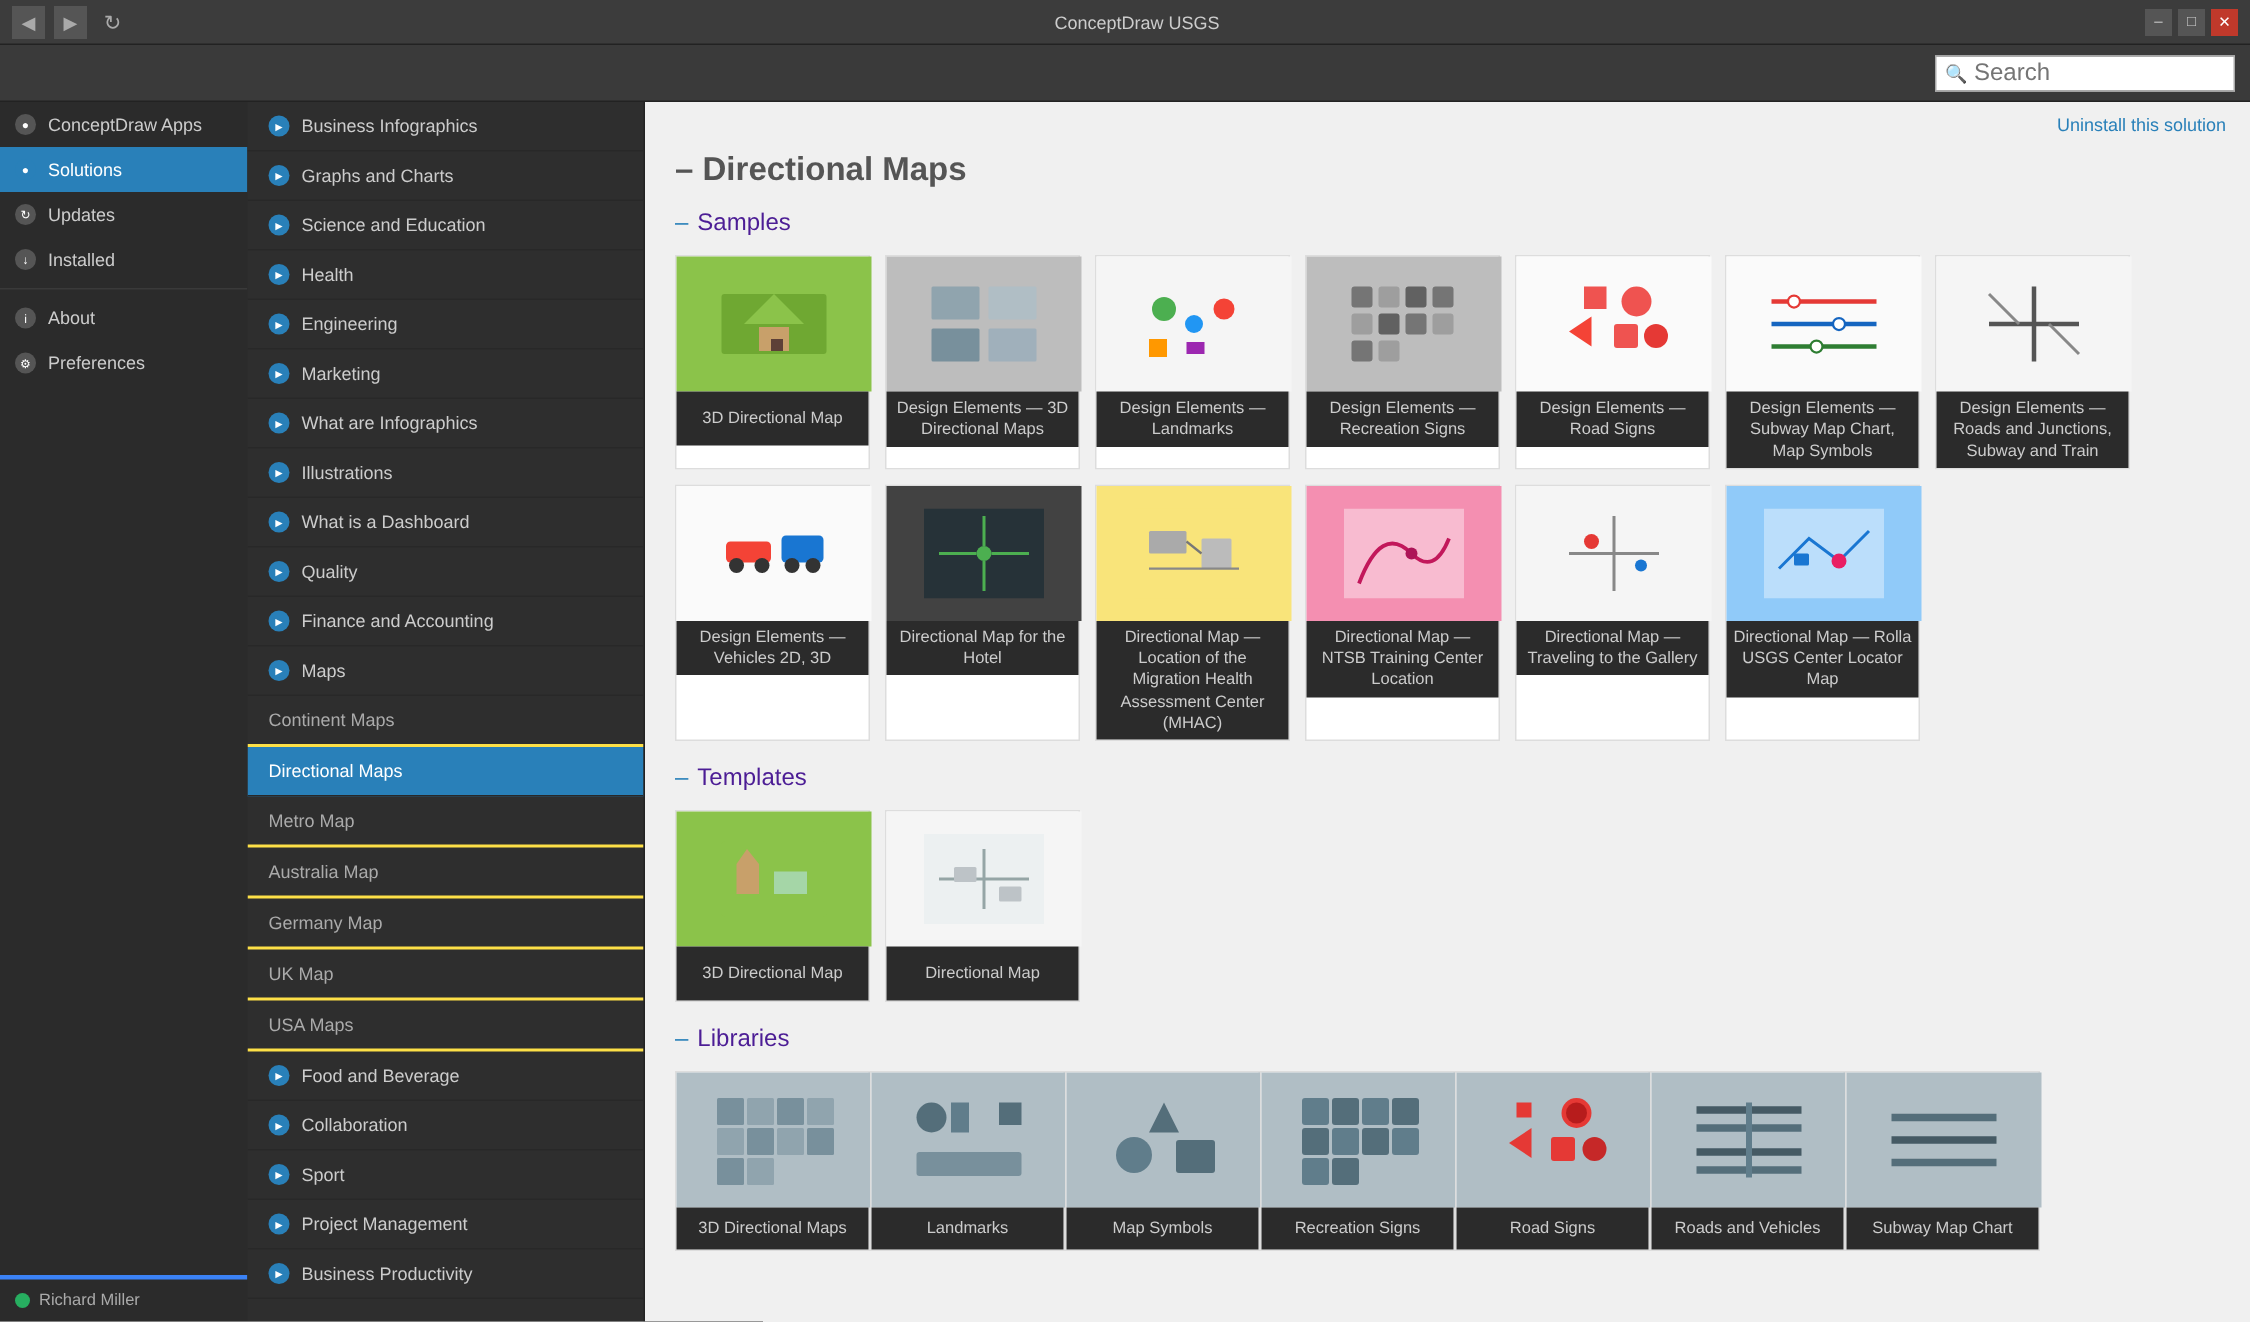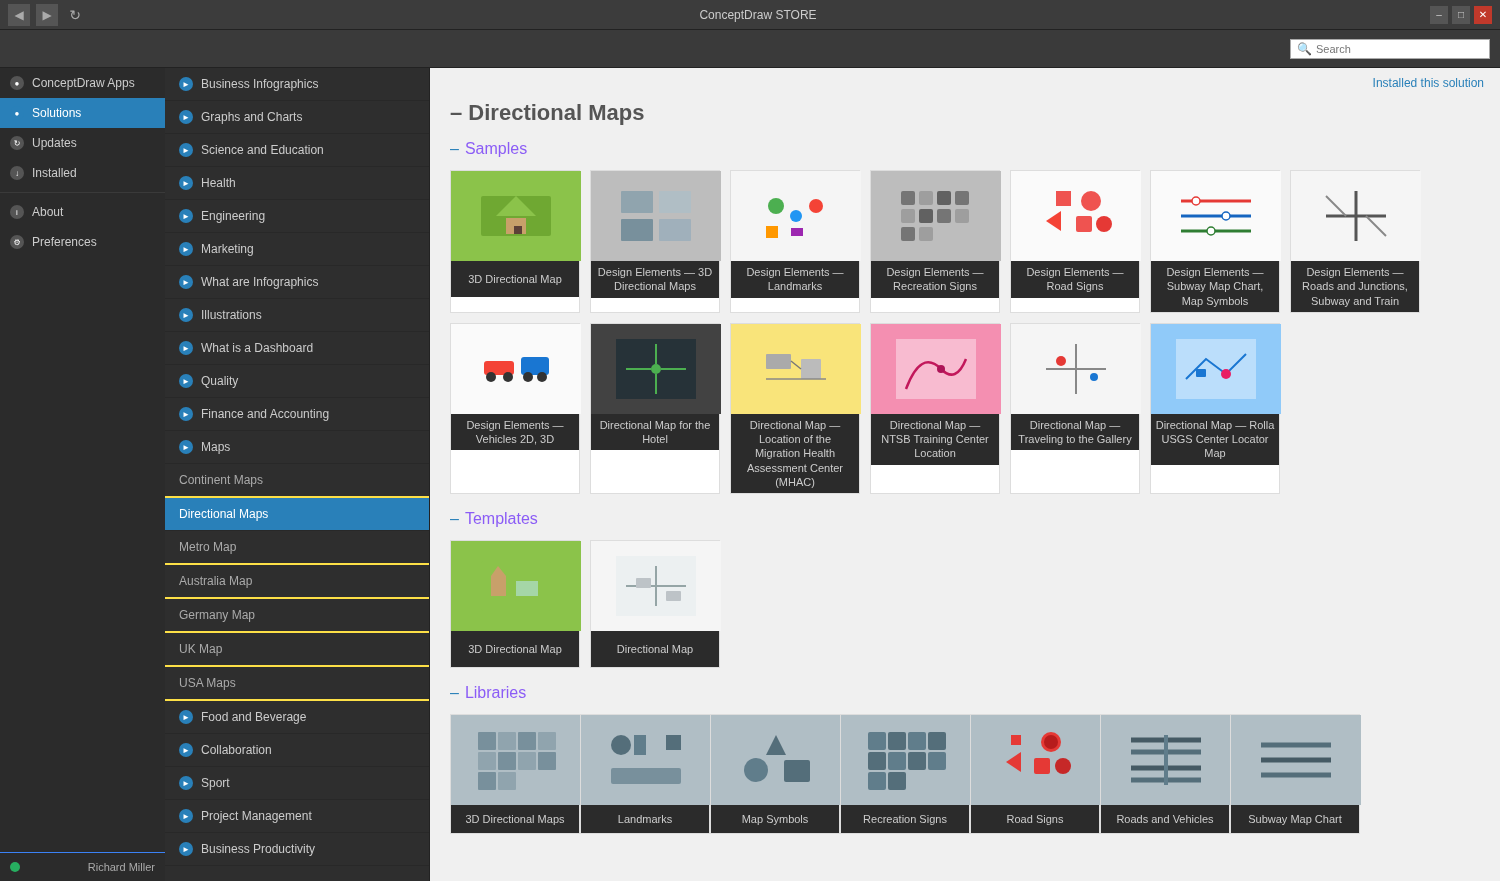--- a/index.html
+++ b/index.html
@@ -11,51 +11,51 @@
     .titlebar-controls { display: flex; gap: 4px; }
     .titlebar-btn { width: 18px; height: 18px; background: #555; border: none; color: #ccc; font-size: 10px; cursor: pointer; display: flex; align-items: center; justify-content: center; }
     .titlebar-btn.close { background: #c0392b; color: #fff; }
     .titlebar-nav { display: flex; gap: 6px; align-items: center; }
     .nav-arrow { width: 22px; height: 22px; background: #555; color: #aaa; border: none; cursor: pointer; font-size: 12px; display: flex; align-items: center; justify-content: center; }
     .nav-refresh { width: 22px; height: 22px; background: none; color: #aaa; border: none; cursor: pointer; font-size: 14px; display: flex; align-items: center; justify-content: center; }
 
     
     .toolbar { height: 38px; background: #3a3a3a; display: flex; align-items: center; padding: 0 10px; gap: 8px; border-bottom: 1px solid #222; }
     .search-box { display: flex; align-items: center; background: #fff; border: 1px solid #aaa; padding: 2px 6px; gap: 4px; margin-left: auto; width: 200px; }
-    .search-box input { border: none; outline: none; font-size: 11px; width: 160px; }
+    .search-box input { border: none; outline: none; font-size: 16px; width: 160px; }
 
     
     .main { display: flex; flex: 1; overflow: hidden; }
 
     
     .sidebar { width: 165px; background: #2b2b2b; display: flex; flex-direction: column; overflow-y: auto; }
     .sidebar-item { display: flex; align-items: center; gap: 8px; padding: 8px 10px; color: #ccc; cursor: pointer; font-size: 12px; }
     .sidebar-item.active { background: #2980b9; color: #fff; }
     .sidebar-item .icon-circle { width: 14px; height: 14px; background: #555; border-radius: 50%; display: flex; align-items: center; justify-content: center; font-size: 8px; color: #fff; flex-shrink: 0; }
     .sidebar-item .icon-circle.active { background: #2980b9; }
     .sidebar-divider { height: 1px; background: #3a3a3a; margin: 4px 0; }
-    .sidebar-bottom { margin-top: auto; border-top: 1px solid #3b82f6; padding: 8px 10px; color: #aaa; font-size: 11px; display: flex; align-items: center; gap: 6px; justify-content: space-between; }
+    .sidebar-bottom { margin-top: auto; border-top: 3px solid #3b82f6; padding: 8px 10px; color: #aaa; font-size: 11px; display: flex; align-items: center; gap: 6px; }
     .user-dot { width: 10px; height: 10px; border-radius: 50%; background: #27ae60; flex-shrink: 0; }
 
     
     .submenu { width: 265px; background: #2e2e2e; border-right: 1px solid #222; overflow-y: auto; }
     .submenu-item { display: flex; align-items: center; gap: 8px; padding: 9px 14px; color: #ccc; cursor: pointer; font-size: 12px; border-bottom: 1px solid #282828; }
     .submenu-item.active { background: #2980b9; color: #fff; }
     .submenu-item .bullet { width: 14px; height: 14px; border-radius: 50%; background: #2980b9; display: flex; align-items: center; justify-content: center; font-size: 8px; color: #fff; flex-shrink: 0; }
     .submenu-sub { padding: 9px 14px; color: #aaa; font-size: 12px; cursor: pointer; border-bottom: 2px solid #fde047; }
 
     
     .content { flex: 1; background: #f0f0f0; overflow-y: auto; }
     .content-header { display: flex; justify-content: flex-end; padding: 8px 16px 0; }
     .uninstall-link { color: #2980b9; font-size: 12px; cursor: pointer; text-decoration: none; }
     .section-title { font-size: 22px; color: #333; padding: 10px 20px 6px; font-weight: 700; }
     .section-title span { color: #555; }
 
     .sub-section { padding: 8px 20px; }
-    .sub-section-title { font-size: 16px; color: #8b5cf6; margin-bottom: 12px; display: flex; align-items: center; gap: 6px; }
+    .sub-section-title { font-size: 16px; color: #4c1d95; margin-bottom: 12px; display: flex; align-items: center; gap: 6px; }
     .sub-section-title::before { content: '–'; color: #2980b9; }
 
     
     .items-grid { display: flex; flex-wrap: wrap; gap: 10px; }
     .item-card { width: 130px; background: #fff; border: 1px solid #ddd; cursor: pointer; display: flex; flex-direction: column; }
     .item-thumb { width: 130px; height: 90px; background: #e8e8e8; display: flex; align-items: center; justify-content: center; overflow: hidden; }
     .item-label { font-size: 11px; color: #333; text-align: center; padding: 4px 4px; background: #2b2b2b; color: #ccc; min-height: 36px; display: flex; align-items: center; justify-content: center; line-height: 1.3; }
 
     
     .lib-grid { display: flex; flex-wrap: wrap; }
@@ -74,21 +74,21 @@
   </style>
 </head>
 <body>
 
 <div class="titlebar">
   <div class="titlebar-nav">
     <button class="nav-arrow">◀</button>
     <button class="nav-arrow">▶</button>
     <button class="nav-refresh">↻</button>
   </div>
-  <span class="titlebar-title">ConceptDraw STORE</span>
+  <span class="titlebar-title">ConceptDraw USGS</span>
   <div class="titlebar-controls">
     <button class="titlebar-btn">–</button>
     <button class="titlebar-btn">□</button>
     <button class="titlebar-btn close">✕</button>
   </div>
 </div>
 
 <div class="toolbar">
   <div class="search-box">
     <span style="color:#888; font-size:12px;">🔍</span>
@@ -220,21 +220,21 @@
       <span>Project Management</span>
     </div>
     <div class="submenu-item">
       <div class="bullet">►</div>
       <span>Business Productivity</span>
     </div>
   </div>
 
   <div class="content">
     <div class="content-header">
-      <a class="uninstall-link">Installed this solution</a>
+      <a class="uninstall-link">Uninstall this solution</a>
     </div>
     <div class="section-title">
       <span>– </span><span>Directional Maps</span>
     </div>
 
     <div class="sub-section">
       <div class="sub-section-title">
         <span>Samples</span>
       </div>
       <div class="items-grid">

